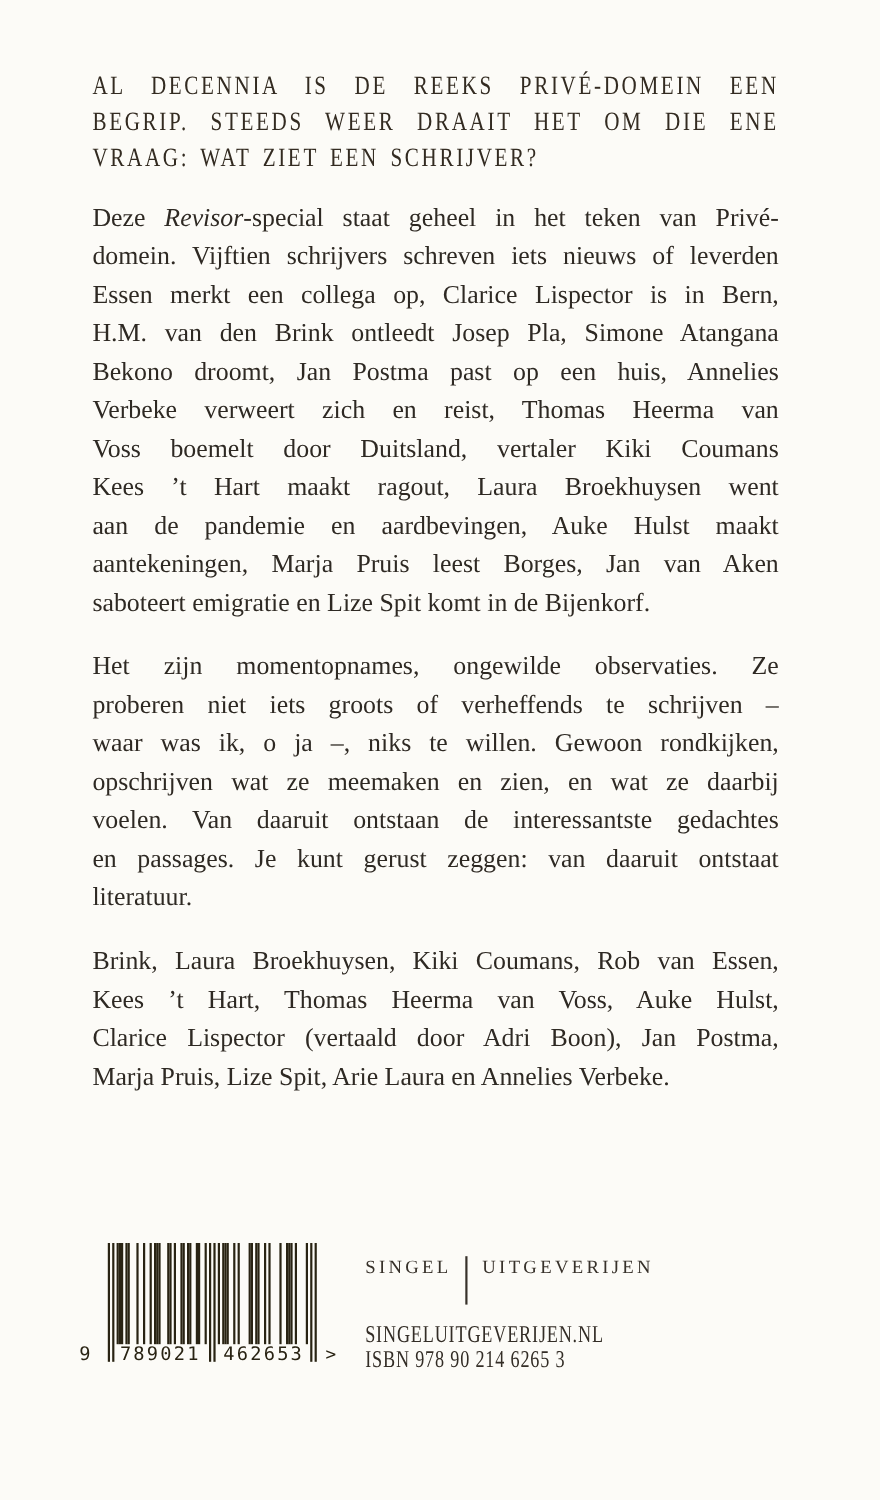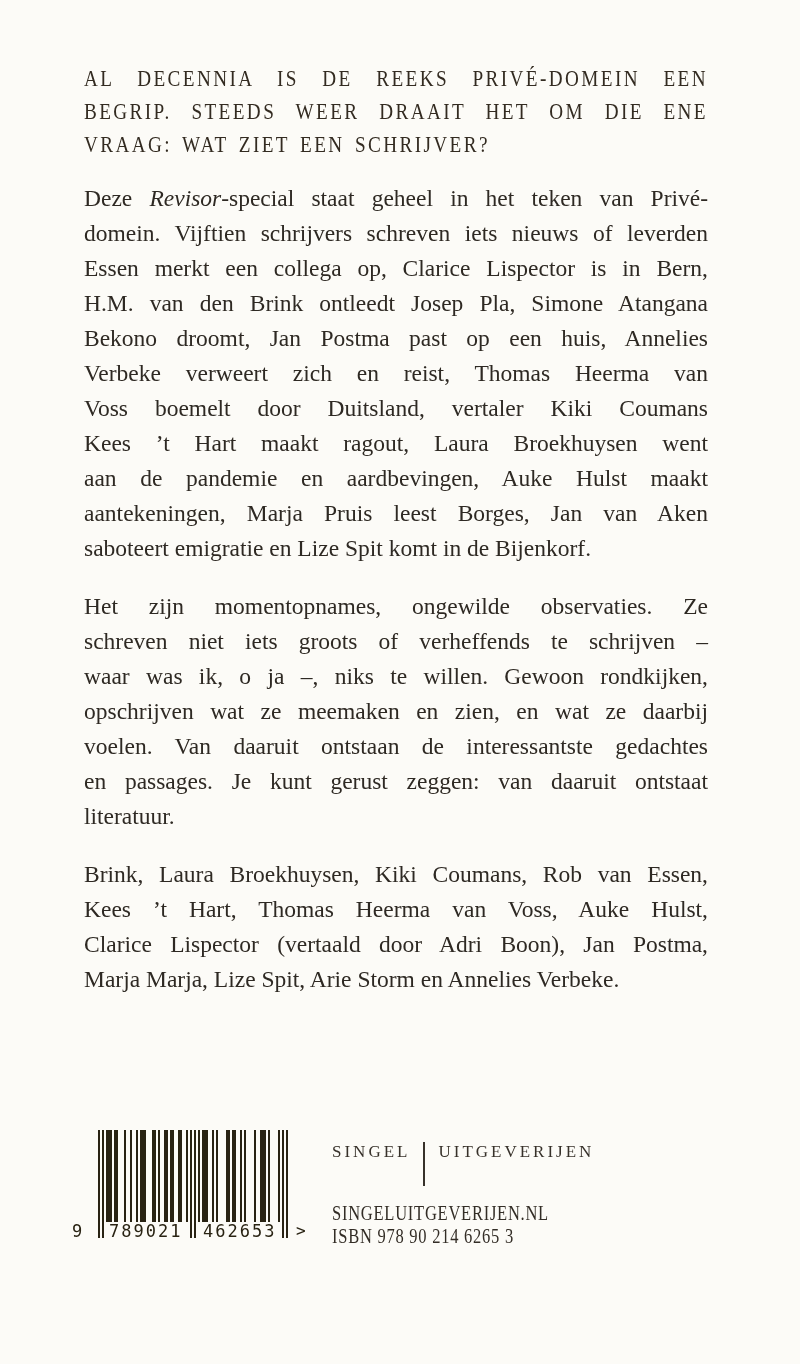--- a/index.html
+++ b/index.html
@@ -121,32 +121,32 @@
         <div class="line"><span>Bekono droomt, Jan Postma past op een huis, Annelies</span></div>
         <div class="line"><span>Verbeke verweert zich en reist, Thomas Heerma van</span></div>
         <div class="line"><span>Voss boemelt door Duitsland, vertaler Kiki Coumans</span></div>
         <div class="line"><span>Kees ’t Hart maakt ragout, Laura Broekhuysen went</span></div>
         <div class="line"><span>aan de pandemie en aardbevingen, Auke Hulst maakt</span></div>
         <div class="line"><span>aantekeningen, Marja Pruis leest Borges, Jan van Aken</span></div>
         <div class="line last"><span>saboteert emigratie en Lize Spit komt in de Bijenkorf.</span></div>
       </div>
     <div class="para">
         <div class="line"><span>Het zijn momentopnames, ongewilde observaties. Ze</span></div>
-        <div class="line"><span>schreven niet iets groots of verheffends te schrijven –</span></div>
+        <div class="line"><span>proberen niet iets groots of verheffends te schrijven –</span></div>
         <div class="line"><span>waar was ik, o ja –, niks te willen. Gewoon rondkijken,</span></div>
         <div class="line"><span>opschrijven wat ze meemaken en zien, en wat ze daarbij</span></div>
         <div class="line"><span>voelen. Van daaruit ontstaan de interessantste gedachtes</span></div>
         <div class="line"><span>en passages. Je kunt gerust zeggen: van daaruit ontstaat</span></div>
         <div class="line last"><span>literatuur.</span></div>
       </div>
     <div class="para">
         <div class="line"><span>Brink, Laura Broekhuysen, Kiki Coumans, Rob van Essen,</span></div>
         <div class="line"><span>Kees ’t Hart, Thomas Heerma van Voss, Auke Hulst,</span></div>
         <div class="line"><span>Clarice Lispector (vertaald door Adri Boon), Jan Postma,</span></div>
-        <div class="line last"><span>Marja Marja, Lize Spit, Arie Storm en Annelies Verbeke.</span></div>
+        <div class="line last"><span>Marja Pruis, Lize Spit, Arie Laura en Annelies Verbeke.</span></div>
       </div>
   </div>
 
   <div>
 
     <div class="barcode">
       <div class="bars">
           <div class="bar guard" style="left: 0px;"></div>
           <div class="bar guard" style="left: 4px;"></div>
           <div class="bar" style="left: 8px;"></div>

